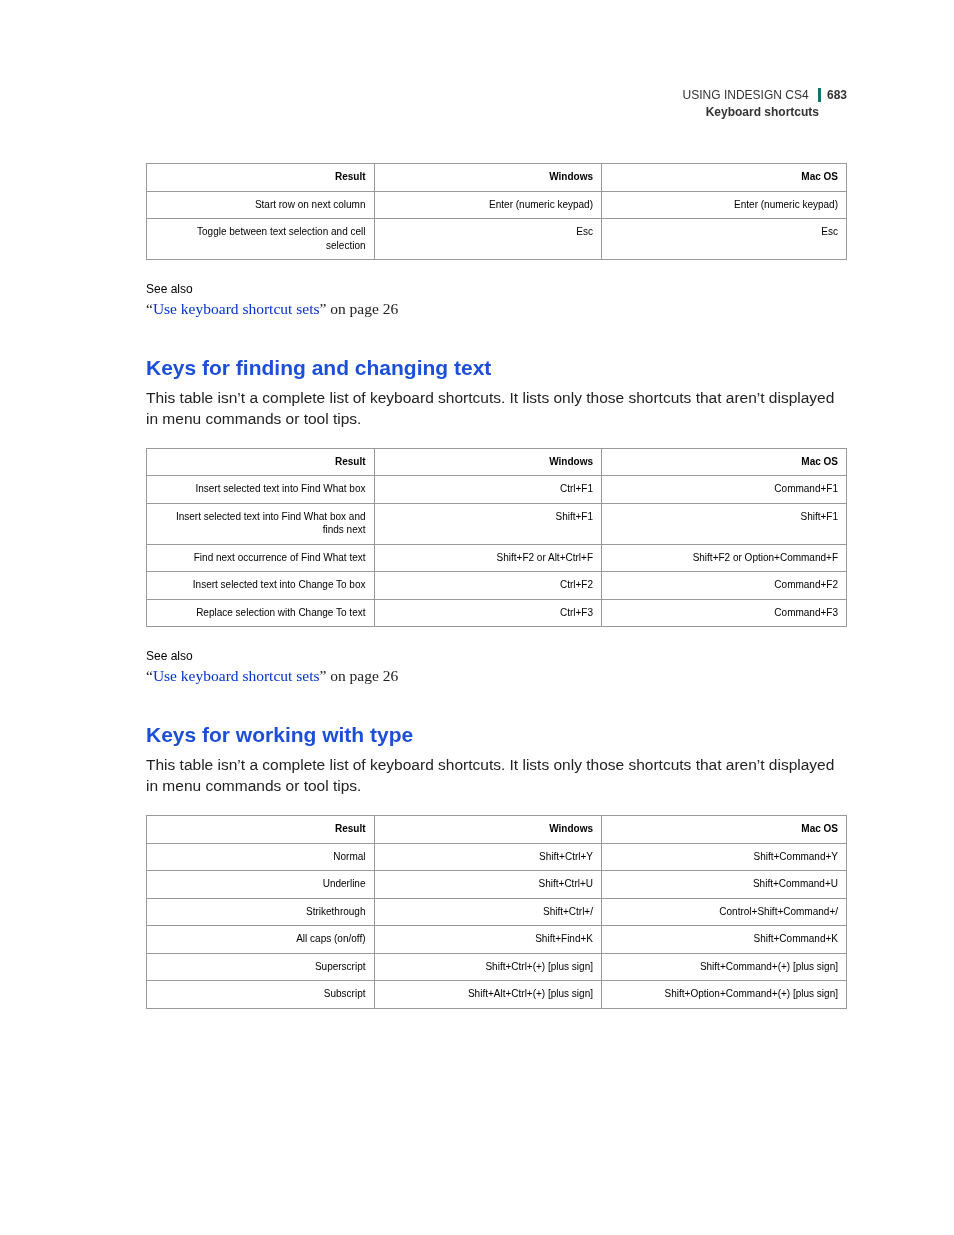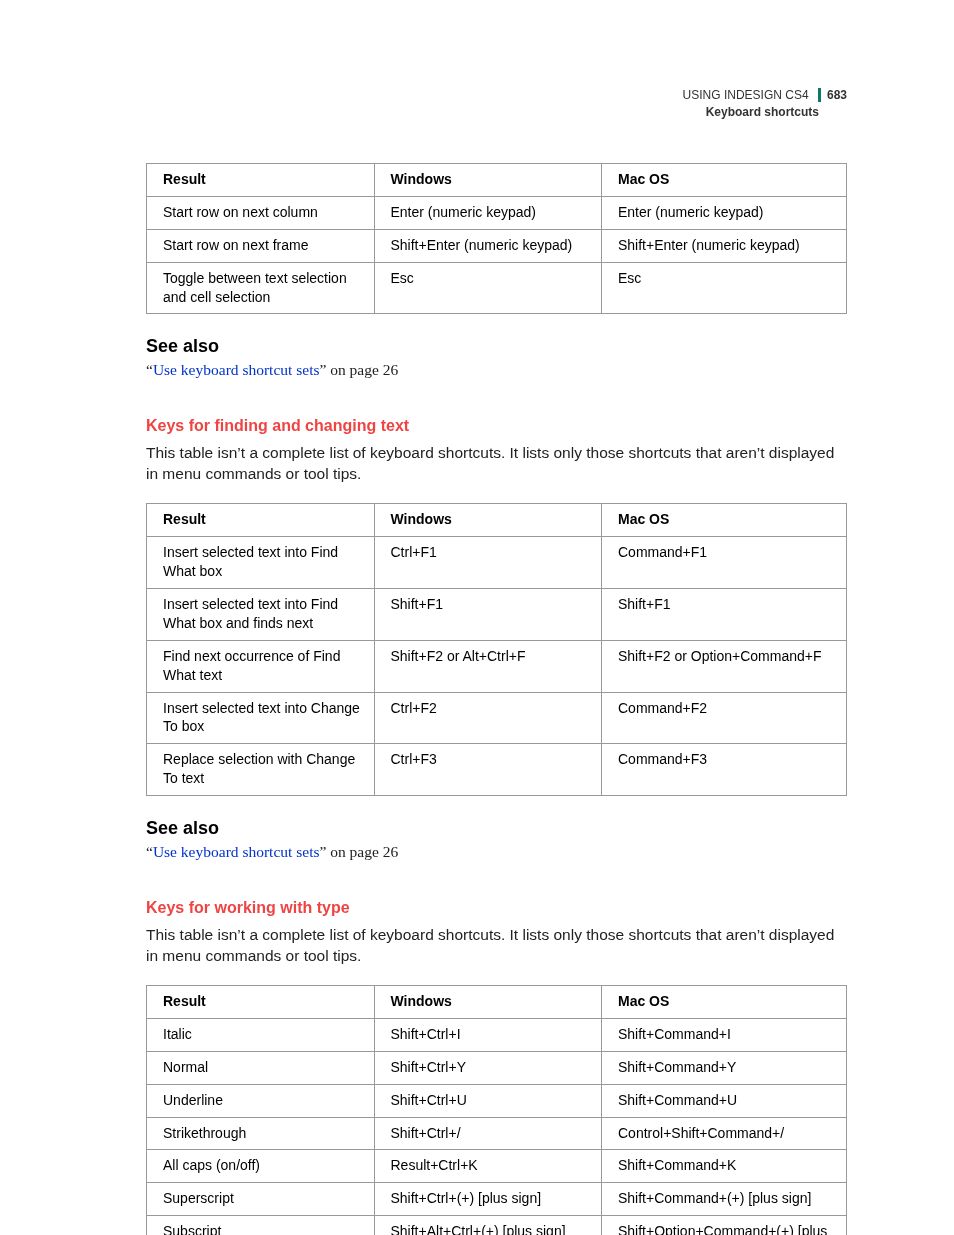--- a/index.html
+++ b/index.html
@@ -31,28 +31,28 @@
     margin-left: 6px;
   }
   .rh-line2 {
     font-size: 12px;
     font-weight: bold;
     color: #333;
     margin-top: 3px;
     padding-right: 28px;
   }
   h2 {
-    font-size: 16px;
+    font-size: 21px;
     font-weight: bold;
     margin: 0 0 8px 0;
-    color: #ef4444;
+    color: #1d4ed8;
   }
   h3 {
-    font-size: 18px;
-    font-weight: bold;
+    font-size: 12px;
+    font-weight: normal;
     margin: 22px 0 4px 0;
     color: #000;
   }
   p.body {
     font-family: Liberation Sans, sans-serif;
     font-size: 15.5px;
     line-height: 1.35;
     margin: 0 0 18px 0;
     color: #222;
   }
@@ -65,23 +65,23 @@
   p.ref a { color: #0033cc; text-decoration: none; }
   table.shortcut {
     width: 100%;
     border-collapse: collapse;
     border: 1px solid #999;
     margin-bottom: 6px;
     table-layout: fixed;
   }
   table.shortcut th, table.shortcut td {
     border: 1px solid #999;
-    text-align: left;
+    text-align: right;
     vertical-align: top;
-    font-size: 14px;
+    font-size: 10px;
     padding: 6px 8px 7px 16px;
     line-height: 1.35;
   }
   table.shortcut th {
     font-weight: bold;
     background: #fff;
   }
   .col-result { width: 32.5%; }
   .col-win { width: 32.5%; }
   .col-mac { width: 35%; }
@@ -113,25 +113,20 @@
         <th>Mac OS</th>
       </tr>
     </thead>
     <tbody>
         <tr>
           <td>Start row on next column</td>
           <td>Enter (numeric keypad)</td>
           <td>Enter (numeric keypad)</td>
         </tr>
         <tr>
-          <td>Start row on next frame</td>
-          <td>Shift+Enter (numeric keypad)</td>
-          <td>Shift+Enter (numeric keypad)</td>
-        </tr>
-        <tr>
           <td>Toggle between text selection and cell selection</td>
           <td>Esc</td>
           <td>Esc</td>
         </tr>
       </tbody>
   </table>
 
   <h3>See also</h3>
   <p class="ref"><span>“</span><a href="#">Use keyboard shortcut sets</a><span>” on page 26</span></p>
 
@@ -195,42 +190,37 @@
         </colgroup>
       <thead>
         <tr>
           <th>Result</th>
           <th>Windows</th>
           <th>Mac OS</th>
         </tr>
       </thead>
       <tbody>
           <tr>
-            <td>Italic</td>
-            <td>Shift+Ctrl+I</td>
-            <td>Shift+Command+I</td>
-          </tr>
-          <tr>
             <td>Normal</td>
             <td>Shift+Ctrl+Y</td>
             <td>Shift+Command+Y</td>
           </tr>
           <tr>
             <td>Underline</td>
             <td>Shift+Ctrl+U</td>
             <td>Shift+Command+U</td>
           </tr>
           <tr>
             <td>Strikethrough</td>
             <td>Shift+Ctrl+/</td>
             <td>Control+Shift+Command+/</td>
           </tr>
           <tr>
             <td>All caps (on/off)</td>
-            <td>Result+Ctrl+K</td>
+            <td>Shift+Find+K</td>
             <td>Shift+Command+K</td>
           </tr>
           <tr>
             <td>Superscript</td>
             <td>Shift+Ctrl+(+) [plus sign]</td>
             <td>Shift+Command+(+) [plus sign]</td>
           </tr>
           <tr>
             <td>Subscript</td>
             <td>Shift+Alt+Ctrl+(+) [plus sign]</td>

